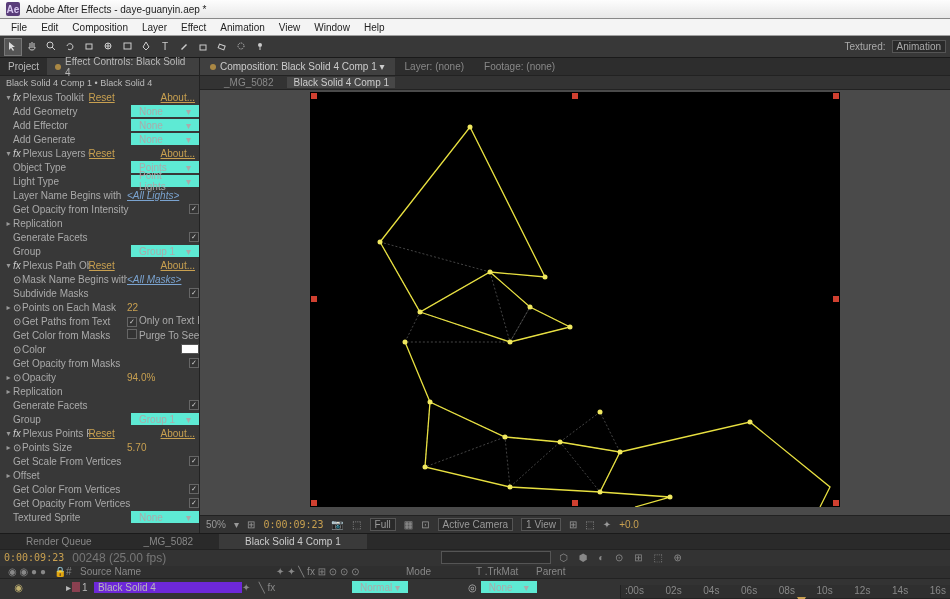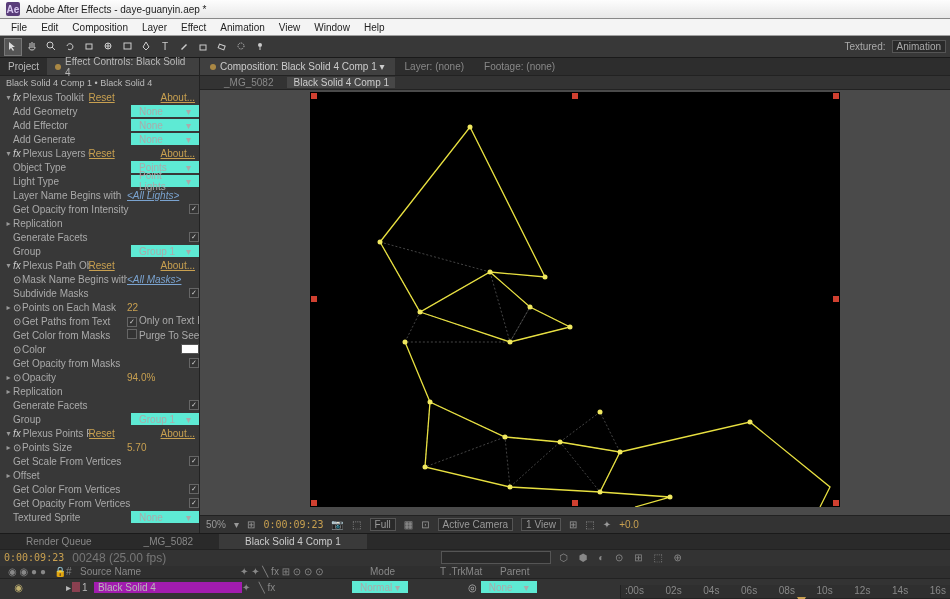--- a/index.html
+++ b/index.html
@@ -471,32 +471,32 @@
     <span style="margin-left:8px;color:#777;font-size:12px;">00248 (25.00 fps)</span>
     <div style="flex:1"></div>
     <input type="text" style="width: 110px; height: 13px; background: rgb(42, 42, 42); border: 1px solid rgb(85, 85, 85); color: rgb(170, 170, 170); font-size: 9px; margin-right: 8px;">
     <span style="margin-right:260px; letter-spacing:4px; color:#888;">⬡ ⬢ ◐ ⊙ ⊞ ⬚ ⊕</span>
   </div>
   <div class="tl-cols">
     <div style="width:54px;display:flex;align-items:center;justify-content:space-around;">◉ ◉ ● ●</div>
     <div style="width:12px;">🔒</div>
     <div style="width:14px;">#</div>
     <div style="width:160px;">Source Name</div>
-    <div style="width:110px;">✦ ✦ ╲ fx ⊞ ⊙ ⊙ ⊙</div>
+    <div style="width:110px;margin-left:36px;">✦ ✦ ╲ fx ⊞ ⊙ ⊙ ⊙</div>
     <div style="width:70px;margin-left:20px;">Mode</div>
     <div style="width:60px;">T .TrkMat</div>
     <div style="width:70px;">Parent</div>
   </div>
   <div class="tl-layer">
     <div style="width:54px;display:flex;align-items:center;justify-content:space-around;color:#c0b070;">◉ &nbsp; &nbsp; &nbsp;</div>
     <div style="width:12px;"></div>
     <div style="width:6px;">▸</div>
     <div style="width:8px;background:#8a4050;height:10px;margin-right:2px;"></div>
     <div style="width:12px;">1</div>
-    <div style="width:148px;background:#a21caf;padding:0 4px;">Black Solid 4</div>
+    <div style="width:148px;background:#6d28d9;padding:0 4px;">Black Solid 4</div>
     <div style="width:110px;color:#888;">✦ &nbsp; ╲ fx</div>
     <div class="fx-dd" style="width:56px;">
         <span>Normal</span>
         <span>▾</span>
       </div>
     <div style="width:60px;"></div>
     <span style="margin-right:4px;">◎</span>
     <div class="fx-dd" style="width:56px;">
         <span>None</span>
         <span>▾</span>

